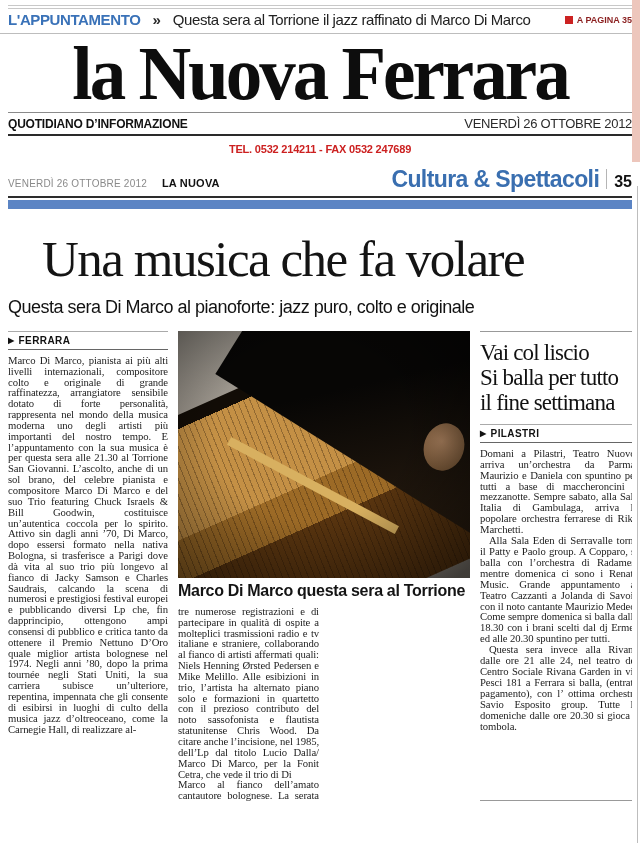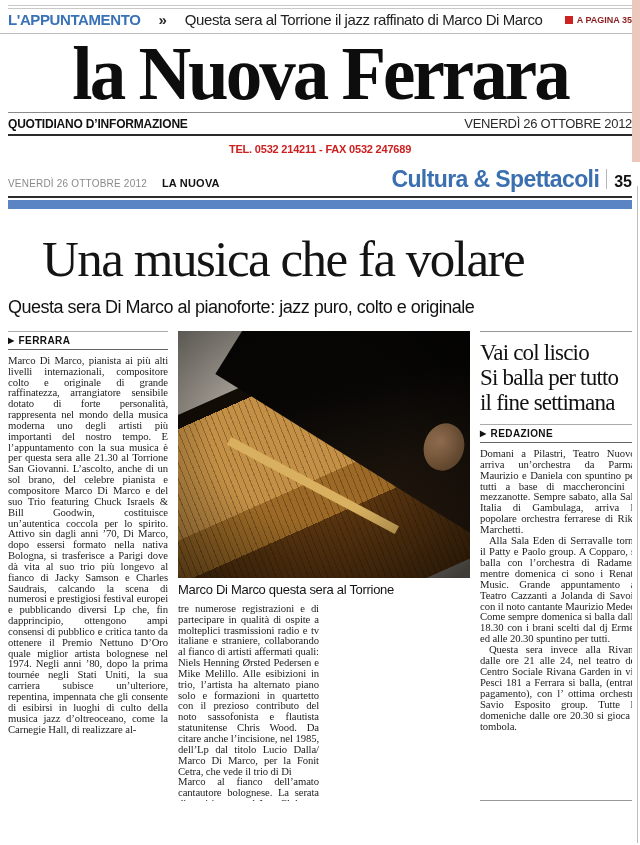--- a/index.html
+++ b/index.html
@@ -5,21 +5,21 @@
   * { margin:0; padding:0; box-sizing:border-box; }
   body { background:#e8e8e8; font-family:"Liberation Serif", serif; }
   .page{
     position:relative; width:640px; height:845px; margin:0 auto;
     background:#ffffff; overflow:hidden; color:#1d1d1d;
   }
   
   .topbar{ position:relative; padding:11px 8px 5px; border-bottom:1px solid #bdbdbd; }
   .toplines{ position:absolute; top:5px; left:8px; right:8px; height:4px;
              border-top:1px solid #c8c8c8; border-bottom:1px solid #c8c8c8; }
-  .topbar-row{ display:flex; align-items:center; gap:18px; }
+  .topbar-row{ display:flex; align-items:center; gap:12px; }
   .tb-kicker{ font-family:"Liberation Sans",sans-serif; font-weight:700; font-size:15px;
               color:#3a72b8; letter-spacing:-0.4px; }
   .tb-arrows{ font-family:"Liberation Sans",sans-serif; font-weight:700; font-size:15px; color:#2b2b2b; }
   .tb-head{ font-family:"Liberation Sans",sans-serif; font-size:15px; color:#222; letter-spacing:-0.4px; }
   .tb-right{ margin-left:auto; display:flex; align-items:center; gap:4px; }
   .red-sq{ width:8px; height:8px; background:#cc2222; display:inline-block; }
   .tb-pageref{ font-family:"Liberation Sans",sans-serif; font-weight:700; font-size:9px; color:#8b1f1f; }
   
   .masthead{ padding:2px 8px 0; }
   .mast-title{ font-family:"Liberation Serif",serif; font-weight:700; font-size:73px;
@@ -59,21 +59,21 @@
   .kicker{ font-family:"Liberation Sans",sans-serif; font-weight:700; font-size:10px;
            letter-spacing:0.4px; color:#111; border-top:1px solid #aaa; border-bottom:1px solid #666;
            padding:3px 0 3px; margin-bottom:5px; }
   .kicker .arrow{ font-size:8px; vertical-align:1px; margin-right:4px; }
   .coltext{ font-size:10.7px; line-height:10.85px; text-align:justify; color:#1d1d1d;
             letter-spacing:-0.1px; hyphens:auto; }
   .col1{ width:160px; flex:0 0 auto; }
   .mid{ width:292px; flex:0 0 auto; }
   .mid-cols{ display:flex; margin-top:6px;flex-direction:column; }
   .midcol{ width:141px; flex:0 0 auto; }
-  .caption{ font-family:"Liberation Sans",sans-serif; font-weight:400; font-size:13px;
+  .caption{ font-family:"Liberation Sans",sans-serif; font-weight:700; font-size:16px;
             color:#141414; letter-spacing:-0.3px; margin-top:4px; }
   
   .sidebar{ width:158px; flex:0 0 auto; border-top:1px solid #999; border-bottom:1px solid #999;
             padding-top:8px; }
   .sb-head{ font-family:"Liberation Serif",serif; font-size:23px; line-height:25px;
             letter-spacing:-0.8px; color:#111; white-space:pre-line; margin-bottom:9px; }
   .sb-text p{ font-size:10.7px; line-height:10.9px; text-align:justify; color:#1d1d1d;
               letter-spacing:-0.1px; }
   .sb-text p.indent{ text-indent:9px; }
   
@@ -207,21 +207,21 @@
       </div>
     </div>
 
     <div class="vrule"></div>
 
     <div class="sidebar">
       <div class="sb-head">Vai col liscio
 Si balla per tutto
 il fine settimana</div>
       <div class="kicker">
-        <span class="arrow">▶</span><span>REDAZIONE</span>
+        <span class="arrow">▶</span><span>PILASTRI</span>
       </div>
       <div class="sb-text">
         <p>Domani a Pilastri, Teatro Nuovo, arriva un’orchestra da Parma: Maurizio e Daniela con spuntino per tutti a base di maccheroncini a mezzanotte. Sempre sabato, alla Sala Italia di Gambulaga, arriva la popolare orchestra ferrarese di Riky Marchetti.</p>
         <p class="indent">Alla Sala Eden di Serravalle torna il Patty e Paolo group. A Copparo, si balla con l’orchestra di Radames, mentre domenica ci sono i Renata Music. Grande appuntamento al Teatro Cazzanti a Jolanda di Savoia con il noto cantante Maurizio Medeo. Come sempre domenica si balla dalle 18.30 con i brani scelti dal dj Ermes ed alle 20.30 spuntino per tutti.</p>
         <p class="indent">Questa sera invece alla Rivana dalle ore 21 alle 24, nel teatro del Centro Sociale Rivana Garden in via Pesci 181 a Ferrara si balla, (entrata pagamento), con l’ ottima orchestra Savio Esposito group. Tutte le domeniche dalle ore 20.30 si gioca a tombola.</p>
       </div>
     </div>
   </div>
 
   <div class="edge-pink"></div>

